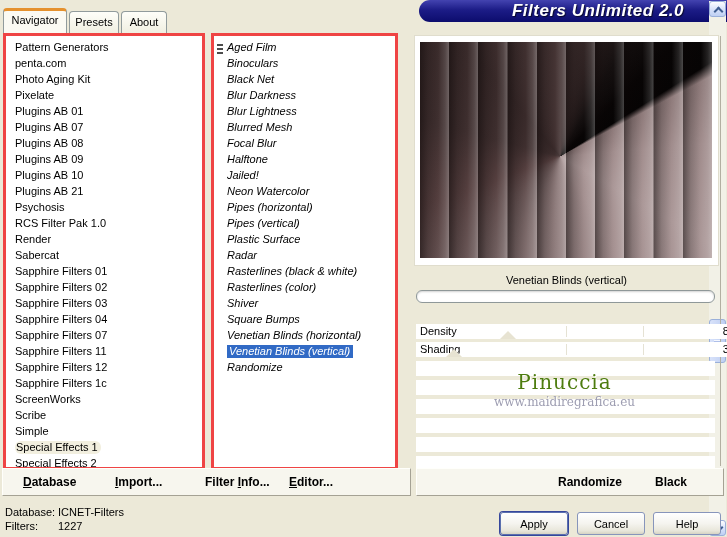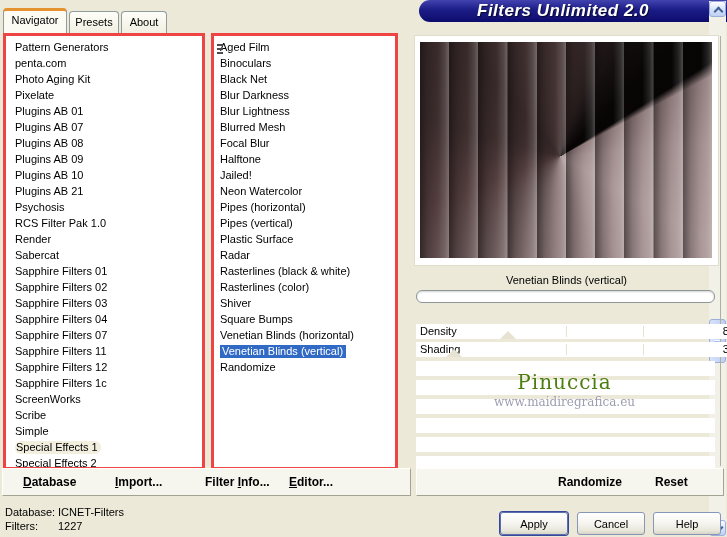--- a/index.html
+++ b/index.html
@@ -9,42 +9,42 @@
     font-family:"Liberation Sans",sans-serif;font-size:11px;
   }
   
   .title-pill{
     position:absolute;left:419px;top:0;width:308px;height:22px;
     background:linear-gradient(180deg,#4343b0 0%,#1c1c87 45%,#0c0c6d 100%);
     border-radius:16px 0 0 16px;
   }
   .title-text{
     position:absolute;left:58px;right:8px;top:0;height:22px;line-height:21px;
-    color:#fff;font-style:italic;font-weight:bold;font-size:17px;
+    text-align:center;color:#fff;font-style:italic;font-weight:bold;font-size:17px;
     letter-spacing:.5px;text-shadow:1px 1px 1px rgba(0,0,0,.65);white-space:nowrap;
   }
   
   .tab{
     position:absolute;box-sizing:border-box;text-align:center;cursor:default;
     border:1px solid #919b9c;border-bottom:none;border-radius:4px 4px 0 0;
     background:linear-gradient(180deg,#fefef9,#f0efe1);
   }
   #tab-navigator{left:3px;top:8px;width:64px;height:25px;line-height:19px;
     border-top:3px solid #e5912d;background:#fbfaf3;z-index:2;}
   #tab-presets{left:69px;top:11px;width:50px;height:22px;line-height:20px;}
   #tab-about{left:121px;top:11px;width:46px;height:22px;line-height:20px;}
   
   .listbox{
     position:absolute;background:#fff;border:3px solid #ef4444;
     box-sizing:border-box;padding-top:3px;overflow:hidden;
   }
   #category-list{left:3px;top:33px;width:202px;height:437px;}
   #filter-list{left:211px;top:33px;width:187px;height:437px;}
   .row{height:16px;line-height:16px;padding-left:9px;white-space:nowrap;}
-  #filter-list .row{padding-left:6px;}
+  #filter-list .row{padding-left:13px;font-style:italic;}
   .sel-pale{background:#f2efdf;padding:0 3px 1px 1px;border-radius:6px;}
   .sel-blue{background:#316ac5;color:#fff;padding:0 3px 1px 2px;}
   
   .grip{
     position:absolute;left:3px;top:8px;width:6px;height:11px;
     background:repeating-linear-gradient(180deg,#4c4c4c 0 2px,rgba(0,0,0,0) 2px 4px);
   }
   
   #cat-scroll{position:absolute;top:1px;right:1px;bottom:1px;width:17px;background:#f2f1e7;}
   .sb-btn{
@@ -241,21 +241,21 @@
   </div>
 
   <div class="strip" id="strip-left">
     <span class="menu-btn" id="mi-database"><u>D</u>atabase</span>
     <span class="menu-btn" id="mi-import"><u>I</u>mport...</span>
     <span class="menu-btn" id="mi-filterinfo">Filter <u>I</u>nfo...</span>
     <span class="menu-btn" id="mi-editor"><u>E</u>ditor...</span>
   </div>
   <div class="strip" id="strip-right">
     <span class="menu-btn" id="mi-randomize">Randomize</span>
-    <span class="menu-btn" id="mi-reset">Reset</span>
+    <span class="menu-btn" id="mi-reset">Black</span>
   </div>
 
   <div class="sl" id="sl-1">
     <span class="lab">Database:</span><span>ICNET-Filters</span>
   </div>
   <div class="sl" id="sl-2">
     <span class="lab">Filters:</span><span>1227</span>
   </div>
 
   <button class="xp-btn" id="btn-apply">Apply</button>

